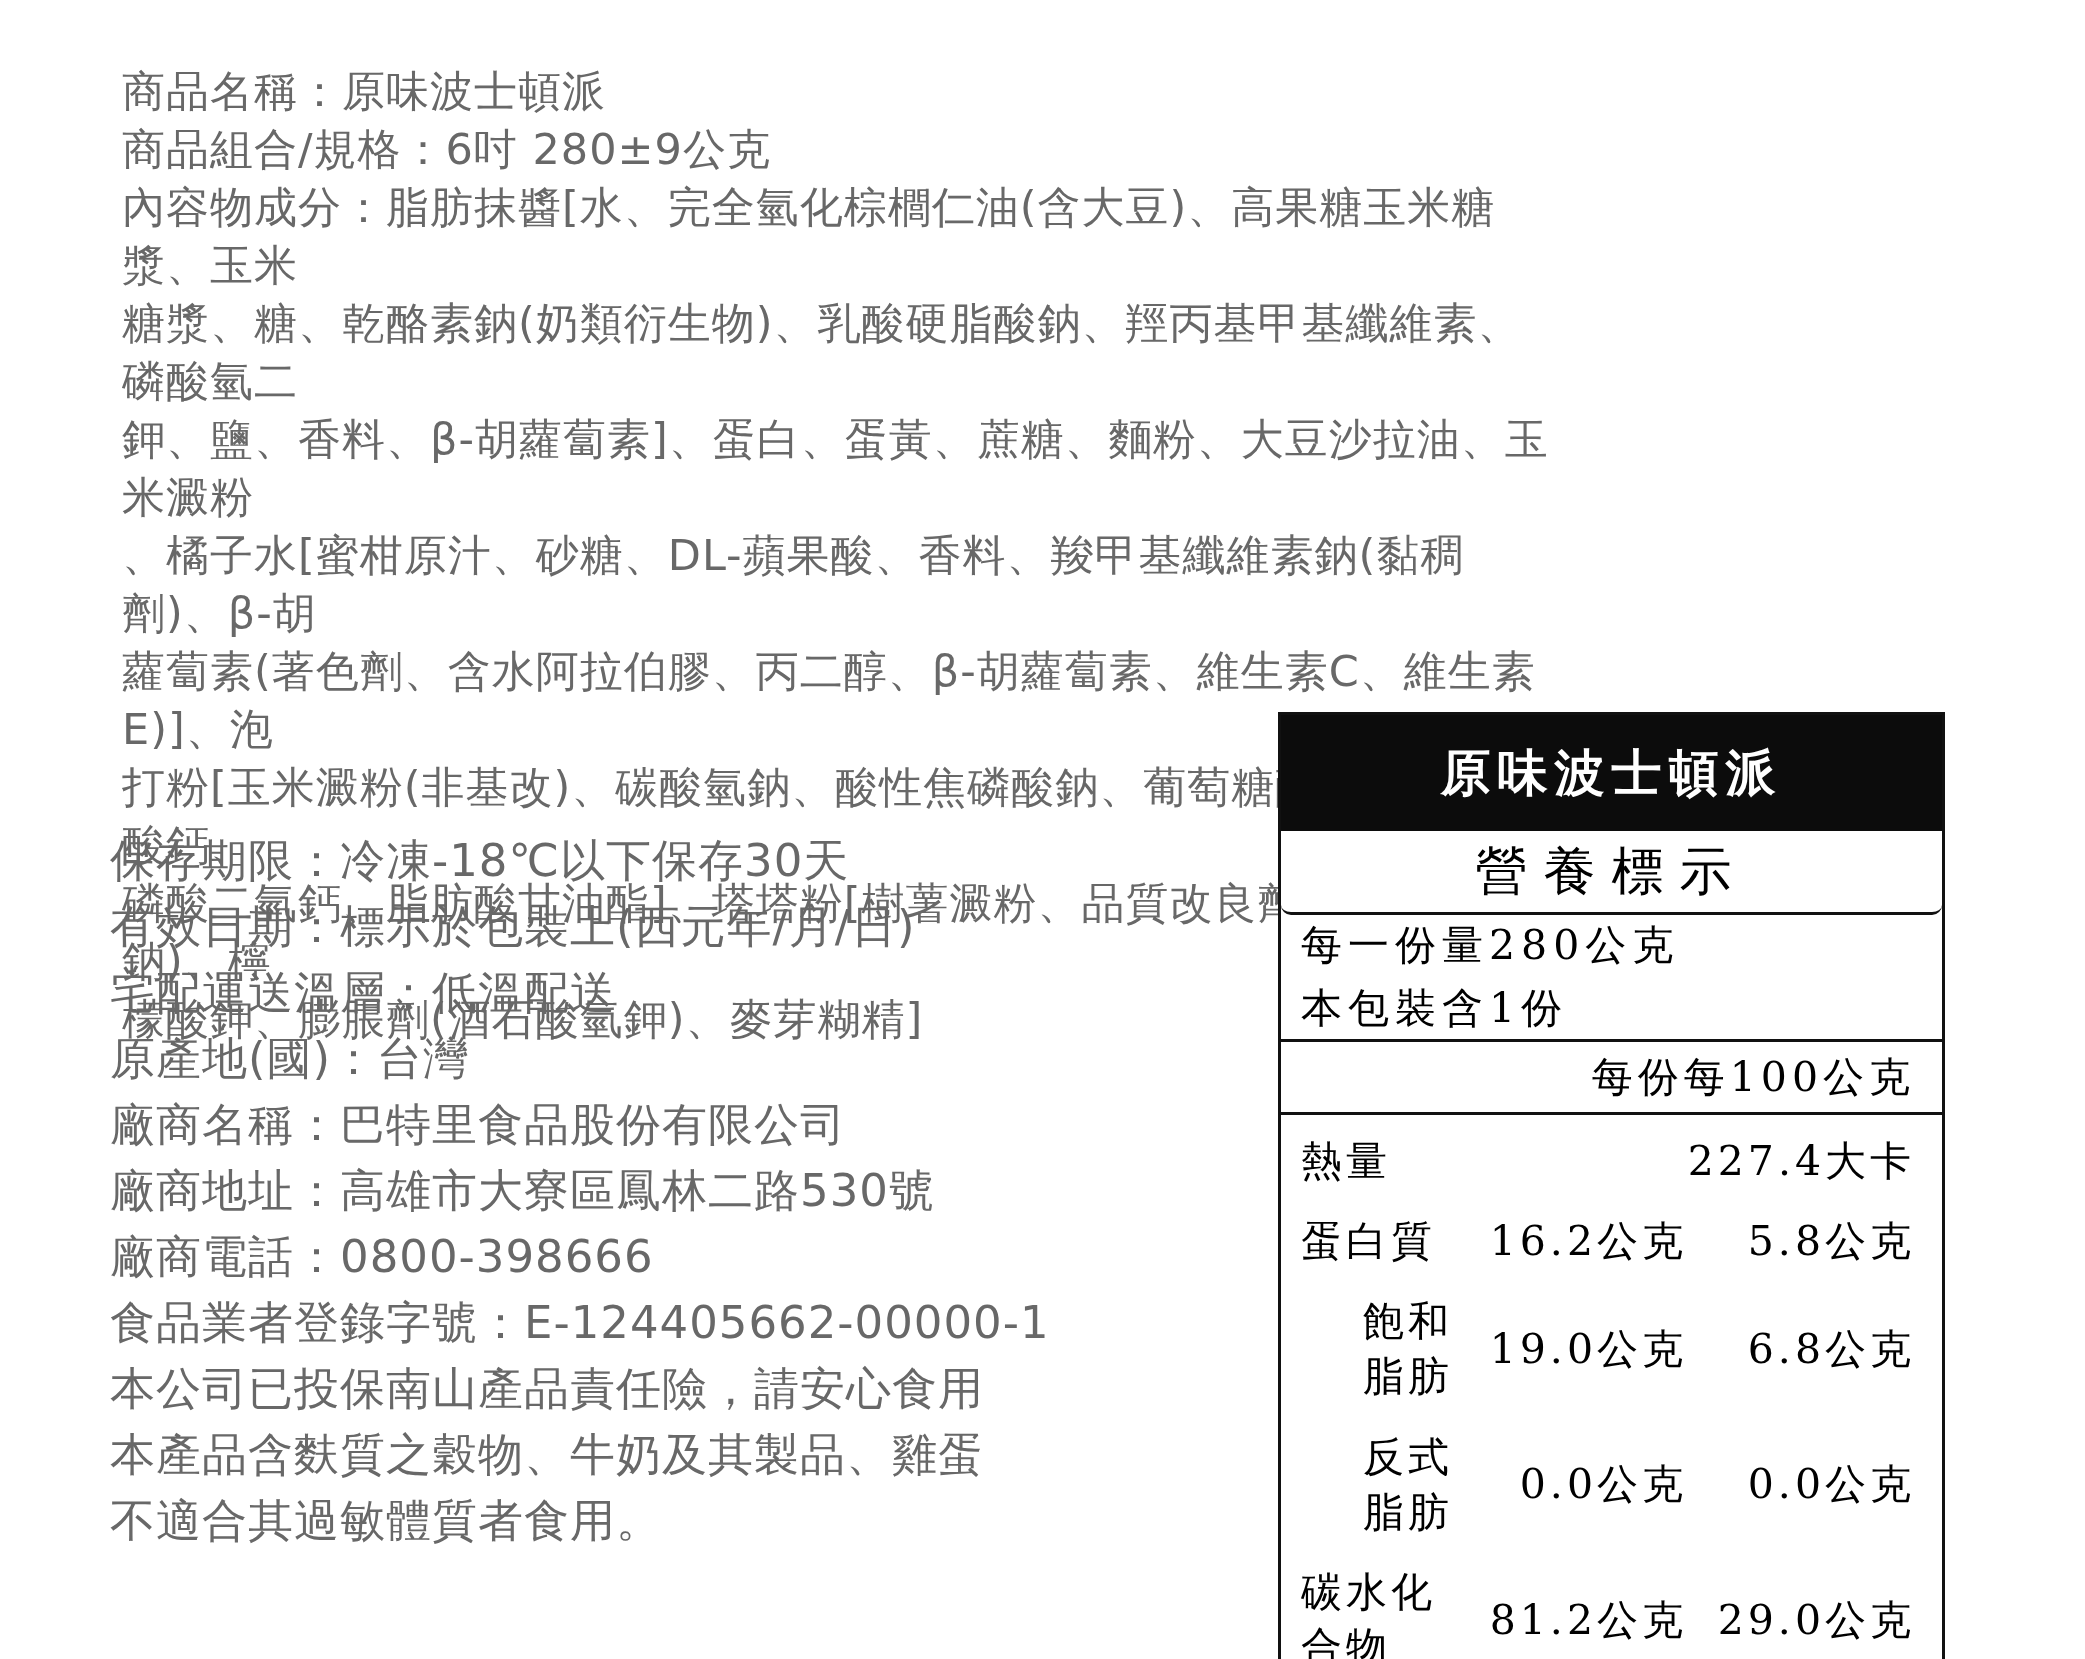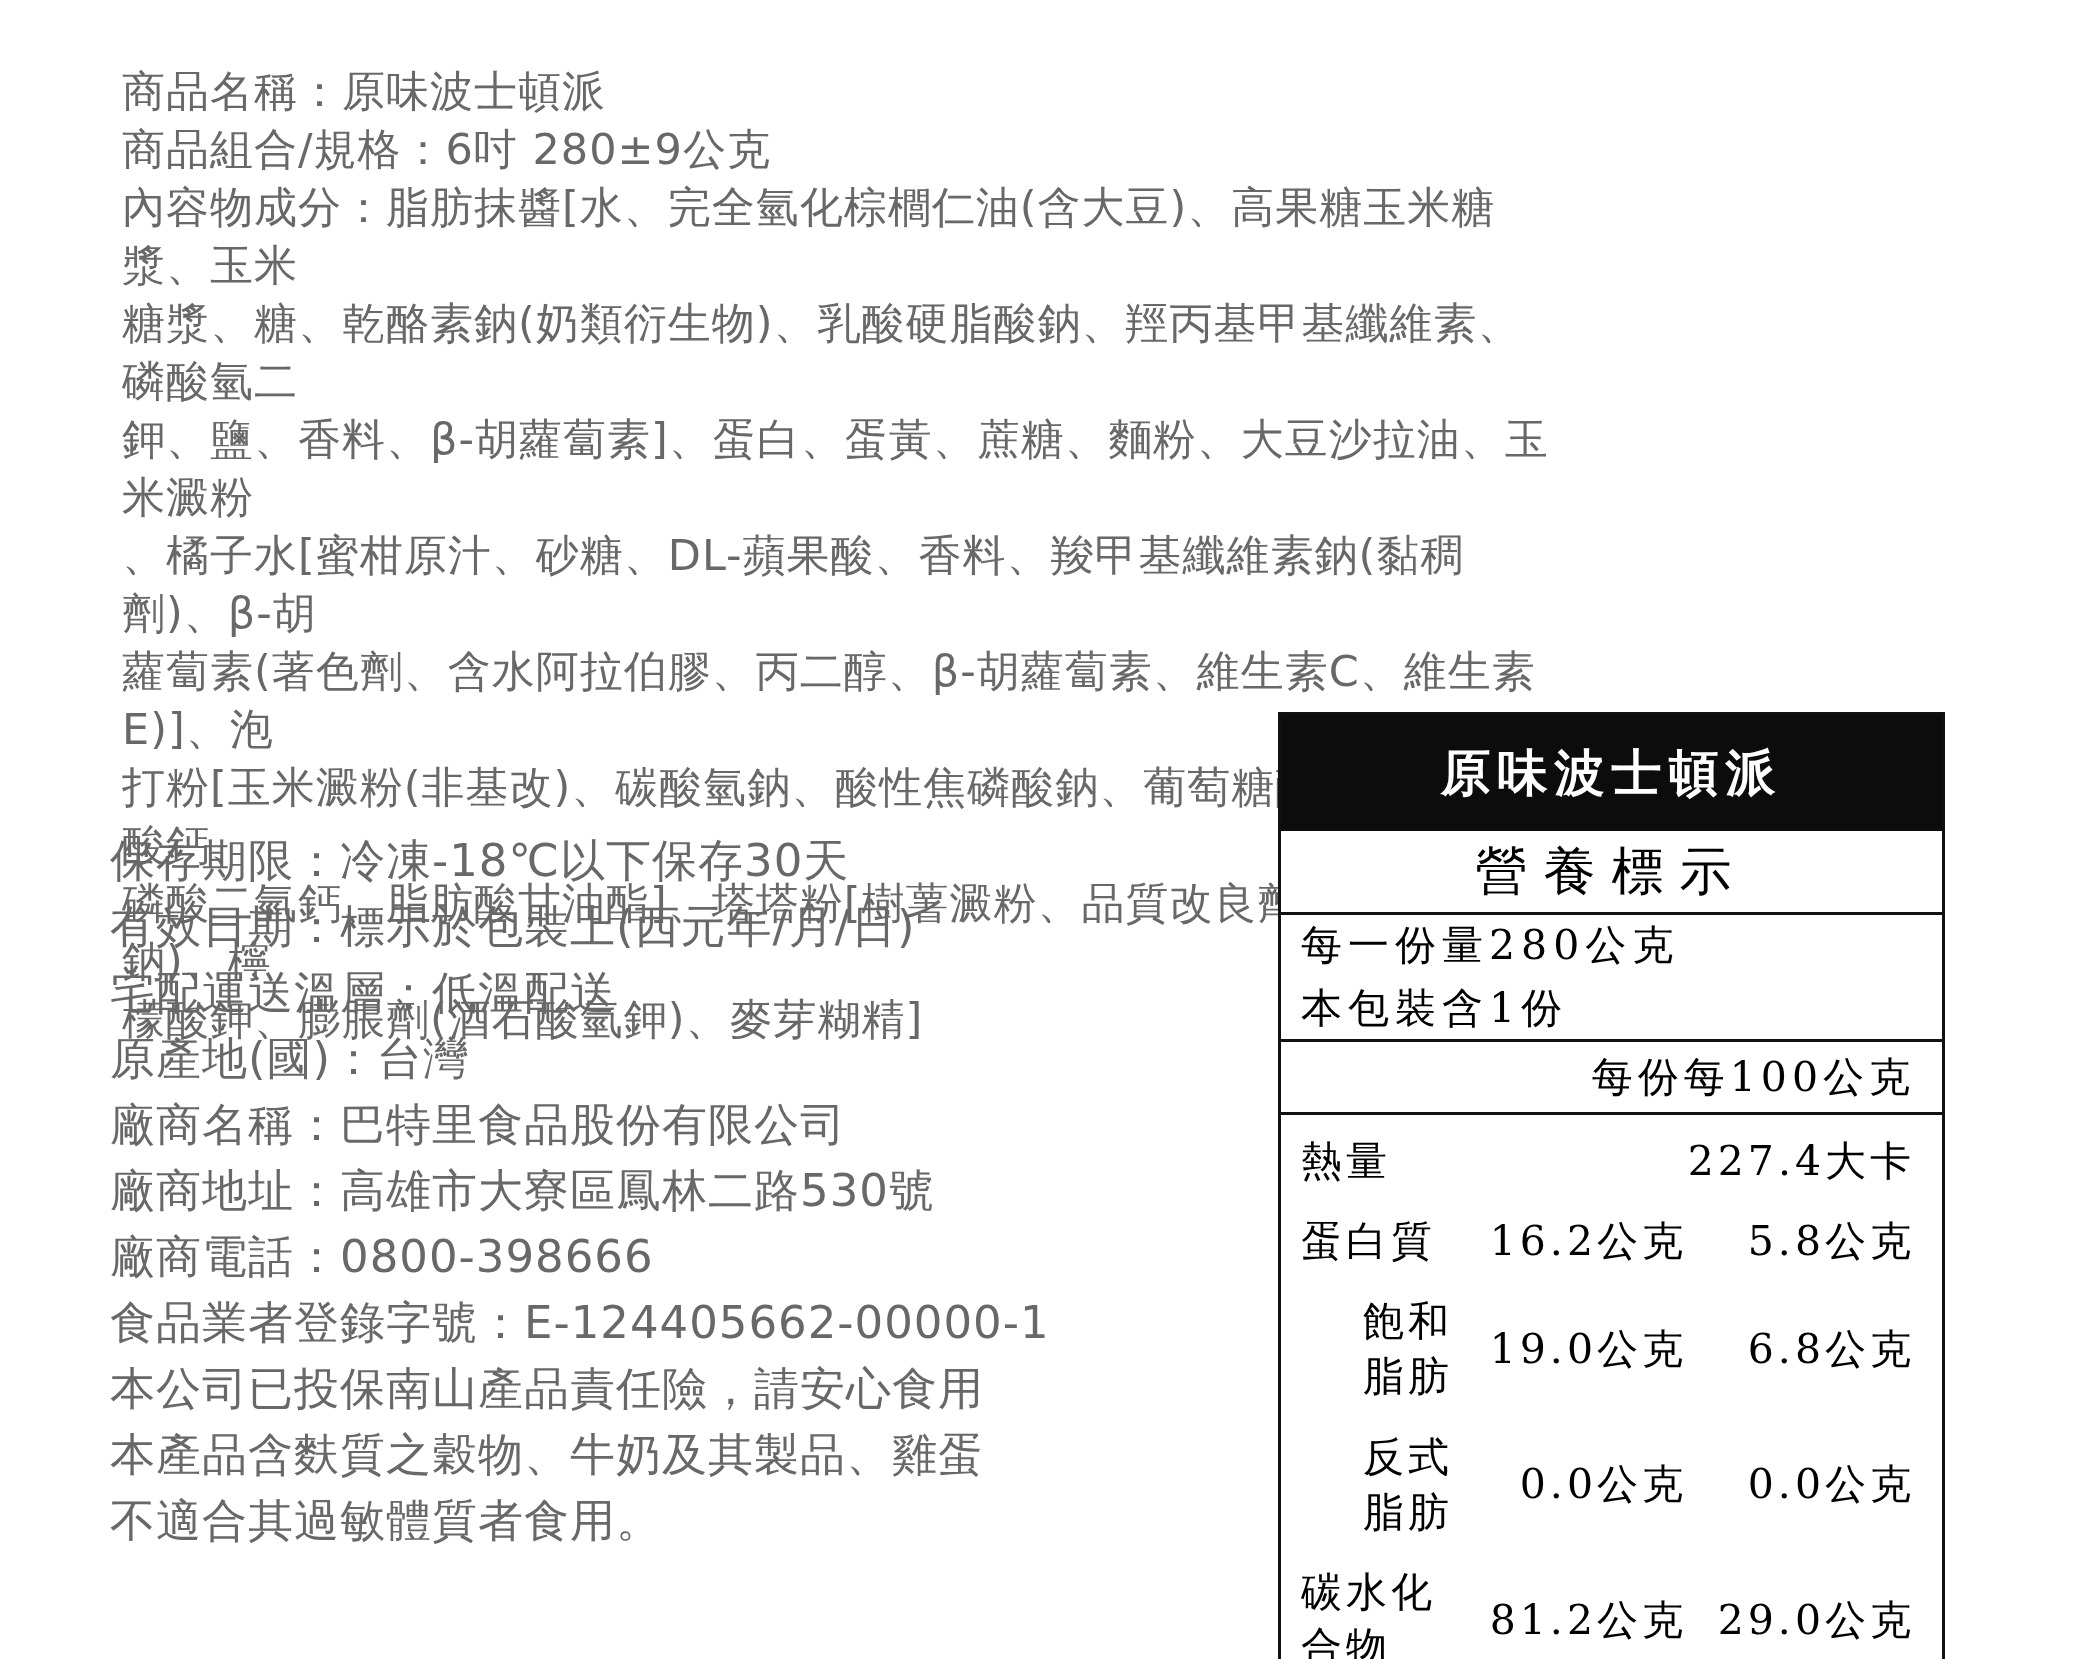--- a/index.html
+++ b/index.html
@@ -71,20 +71,21 @@
   }
   .nheader {
     flex: 0 0 84px;
     border-bottom: 3px solid #111111;
     display: flex;
     align-items: center;
     justify-content: center;
     font-size: 52px;
     letter-spacing: 16px;
     box-sizing: border-box;
+    border-radius: 10px;
   }
   .nserving {
     flex: 0 0 123px;
     border-bottom: 3px solid #111111;
     box-sizing: border-box;
     padding: 3px 20px;
     font-size: 41px;
     letter-spacing: 6px;
     display: flex;
     flex-direction: column;

